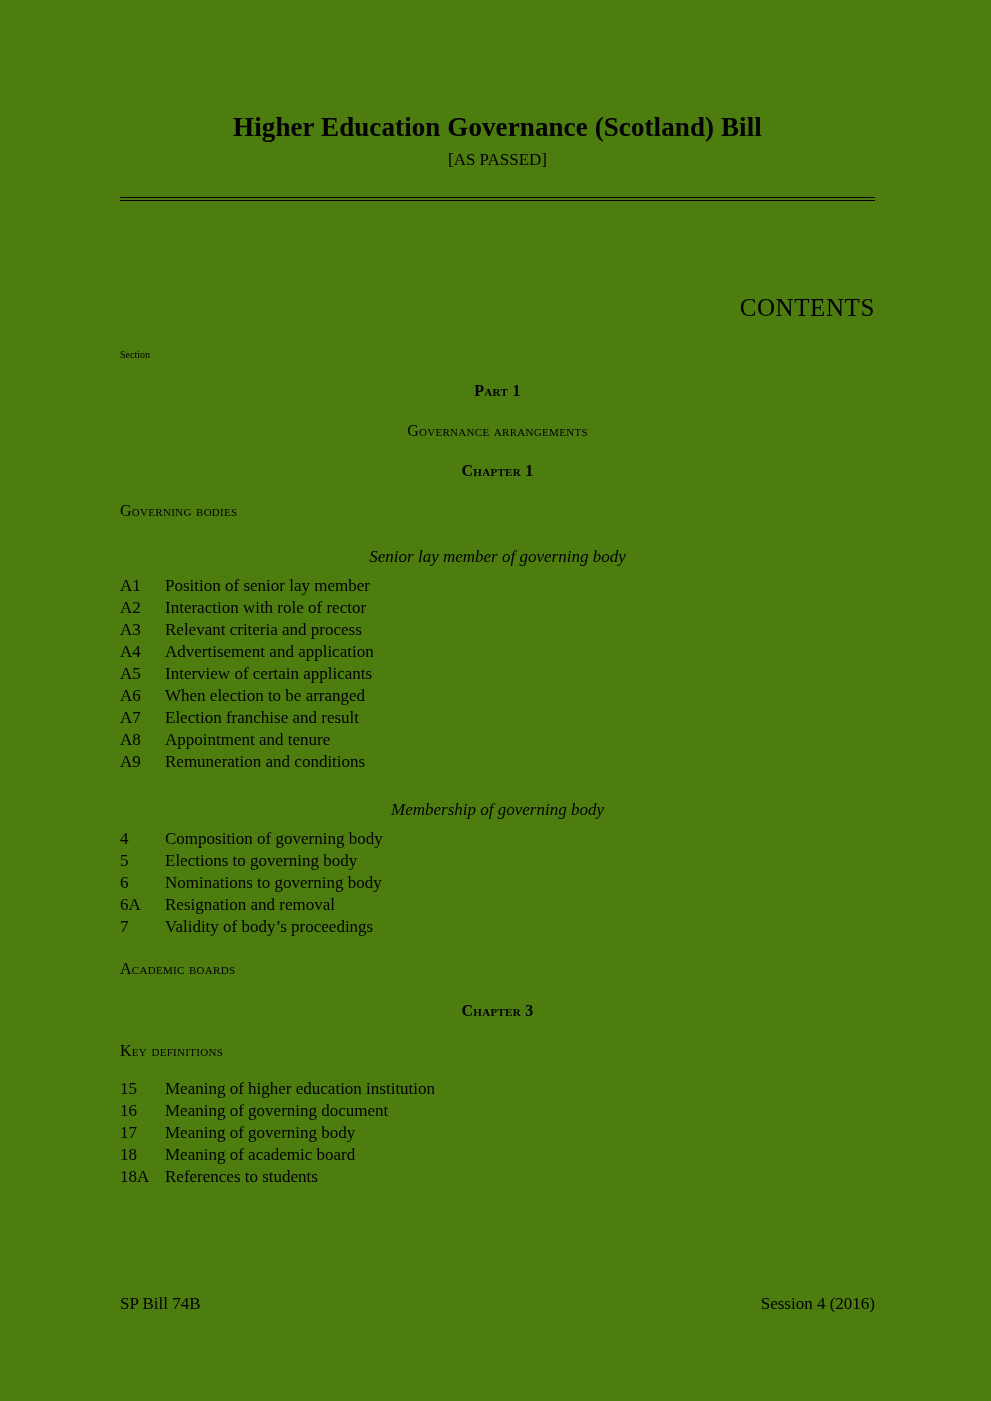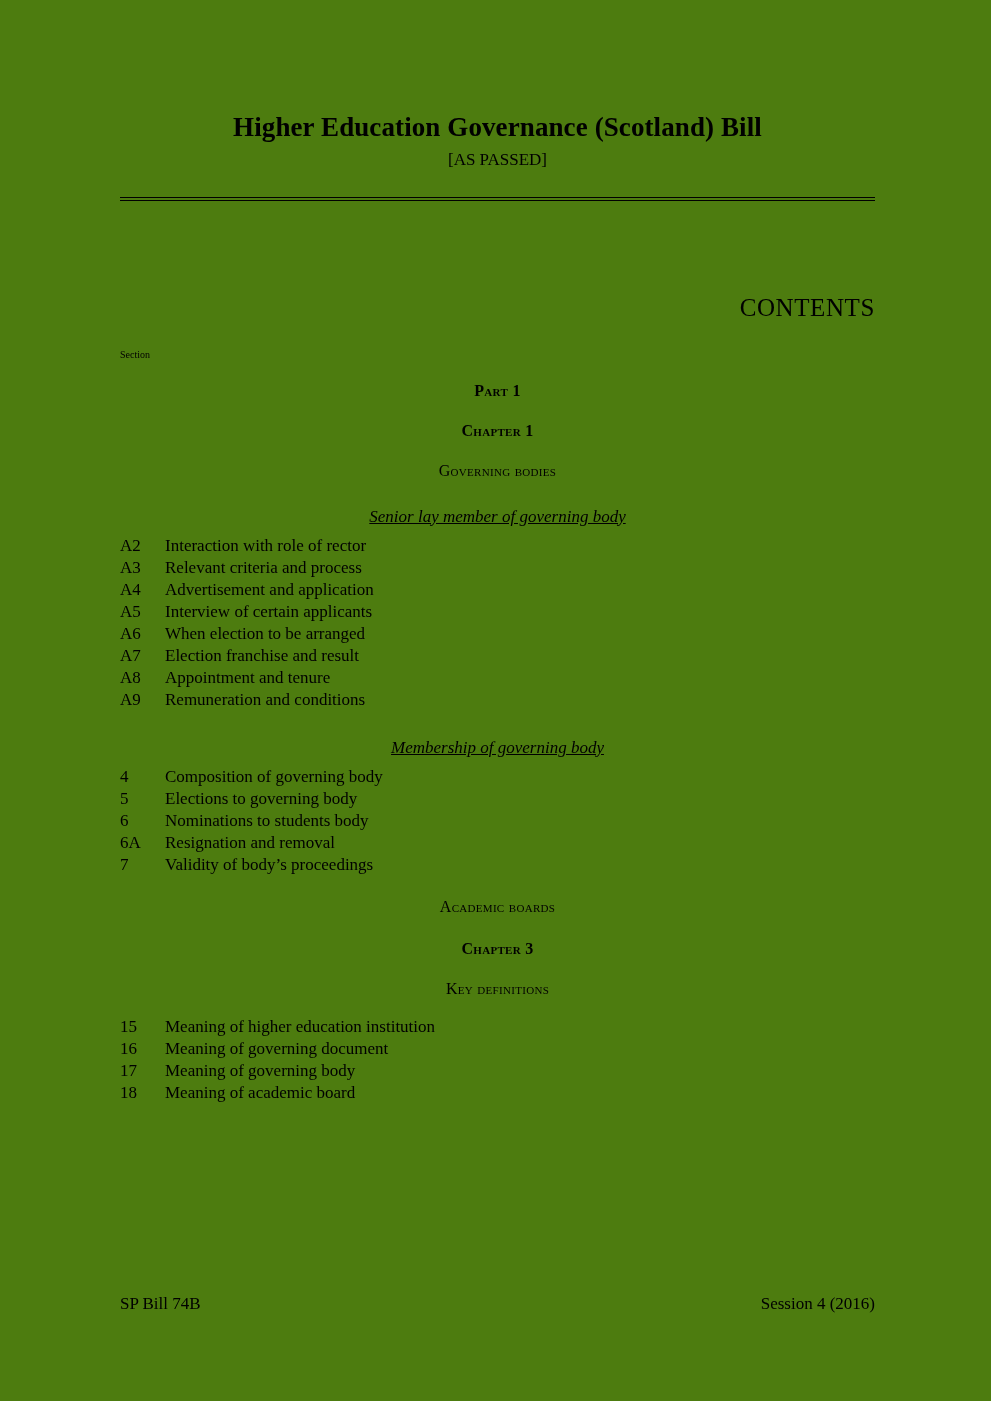--- a/index.html
+++ b/index.html
@@ -88,34 +88,32 @@
   }
   .chapter-heading {
     text-align: center;
     font-weight: bold;
     font-size: 16px;
     font-variant: small-caps;
     letter-spacing: 0.3px;
     margin-top: 22px;
   }
   .chapter-subheading {
-    text-align: center;
     font-weight: normal;
     font-size: 16px;
     font-variant: small-caps;
     letter-spacing: 0.3px;
     margin-top: 22px;
   }
   .group-heading {
     text-align: center;
     font-style: italic;
     font-size: 17px;
     font-weight: normal;
     margin-top: 27px;
-    text-decoration: underline;
   }
 
   .toc-list {
     margin: 8px 0 0 0;
     padding: 0;
     list-style: none;
   }
   .toc-row {
     display: flex;
     align-items: baseline;
@@ -156,27 +154,32 @@
       <div class="doc-subtitle">[AS PASSED]</div>
     </div>
 
     <div class="double-rule"></div>
 
     <div class="contents-heading">CONTENTS</div>
 
     <div class="section-label">Section</div>
 
     <div class="part-heading">Part 1</div>
+    <div class="part-subheading">Governance arrangements</div>
 
     <div class="chapter-heading">Chapter 1</div>
     <div class="chapter-subheading">Governing bodies</div>
 
     <div class="group-heading">Senior lay member of governing body</div>
     <ul class="toc-list">
       <li class="toc-row">
+        <span class="toc-num">A1</span>
+        <span class="toc-title">Position of senior lay member</span>
+      </li>
+      <li class="toc-row">
         <span class="toc-num">A2</span>
         <span class="toc-title">Interaction with role of rector</span>
       </li>
       <li class="toc-row">
         <span class="toc-num">A3</span>
         <span class="toc-title">Relevant criteria and process</span>
       </li>
       <li class="toc-row">
         <span class="toc-num">A4</span>
         <span class="toc-title">Advertisement and application</span>
@@ -208,21 +211,21 @@
       <li class="toc-row">
         <span class="toc-num">4</span>
         <span class="toc-title">Composition of governing body</span>
       </li>
       <li class="toc-row">
         <span class="toc-num">5</span>
         <span class="toc-title">Elections to governing body</span>
       </li>
       <li class="toc-row">
         <span class="toc-num">6</span>
-        <span class="toc-title">Nominations to students body</span>
+        <span class="toc-title">Nominations to governing body</span>
       </li>
       <li class="toc-row">
         <span class="toc-num">6A</span>
         <span class="toc-title">Resignation and removal</span>
       </li>
       <li class="toc-row">
         <span class="toc-num">7</span>
         <span class="toc-title">Validity of body’s proceedings</span>
       </li>
     </ul>
@@ -240,20 +243,24 @@
         <span class="toc-num">16</span>
         <span class="toc-title">Meaning of governing document</span>
       </li>
       <li class="toc-row">
         <span class="toc-num">17</span>
         <span class="toc-title">Meaning of governing body</span>
       </li>
       <li class="toc-row">
         <span class="toc-num">18</span>
         <span class="toc-title">Meaning of academic board</span>
+      </li>
+      <li class="toc-row">
+        <span class="toc-num">18A</span>
+        <span class="toc-title">References to students</span>
       </li>
     </ul>
 
   </div>
 
   <div class="footer">
     <span>SP Bill 74B</span>
     <span>Session 4 (2016)</span>
   </div>
 </div>

